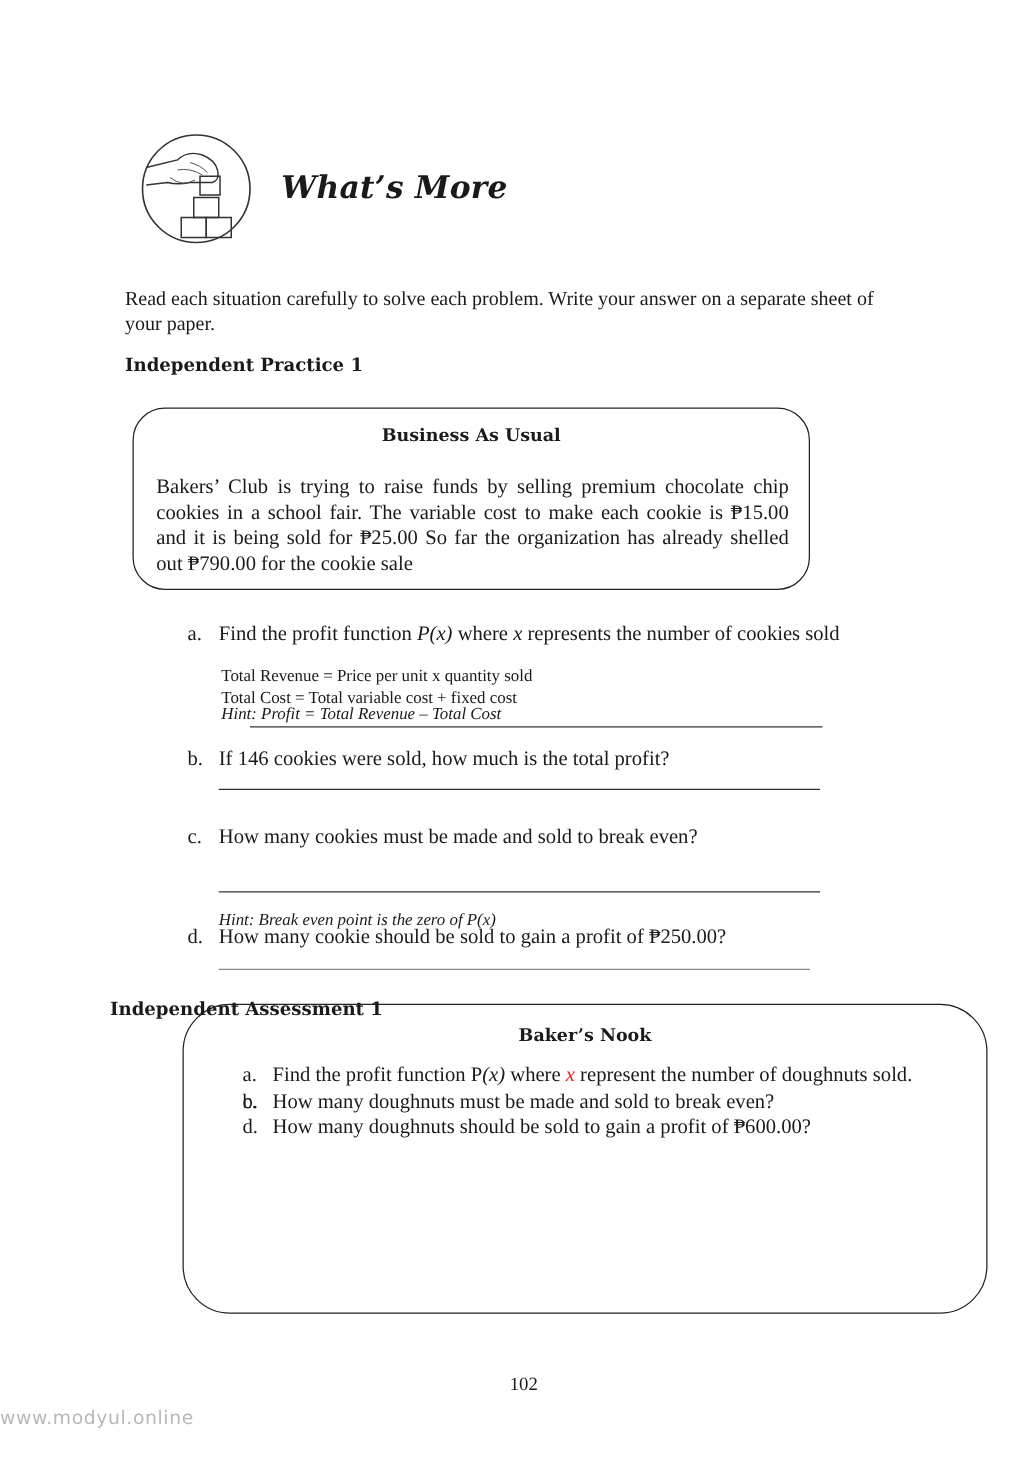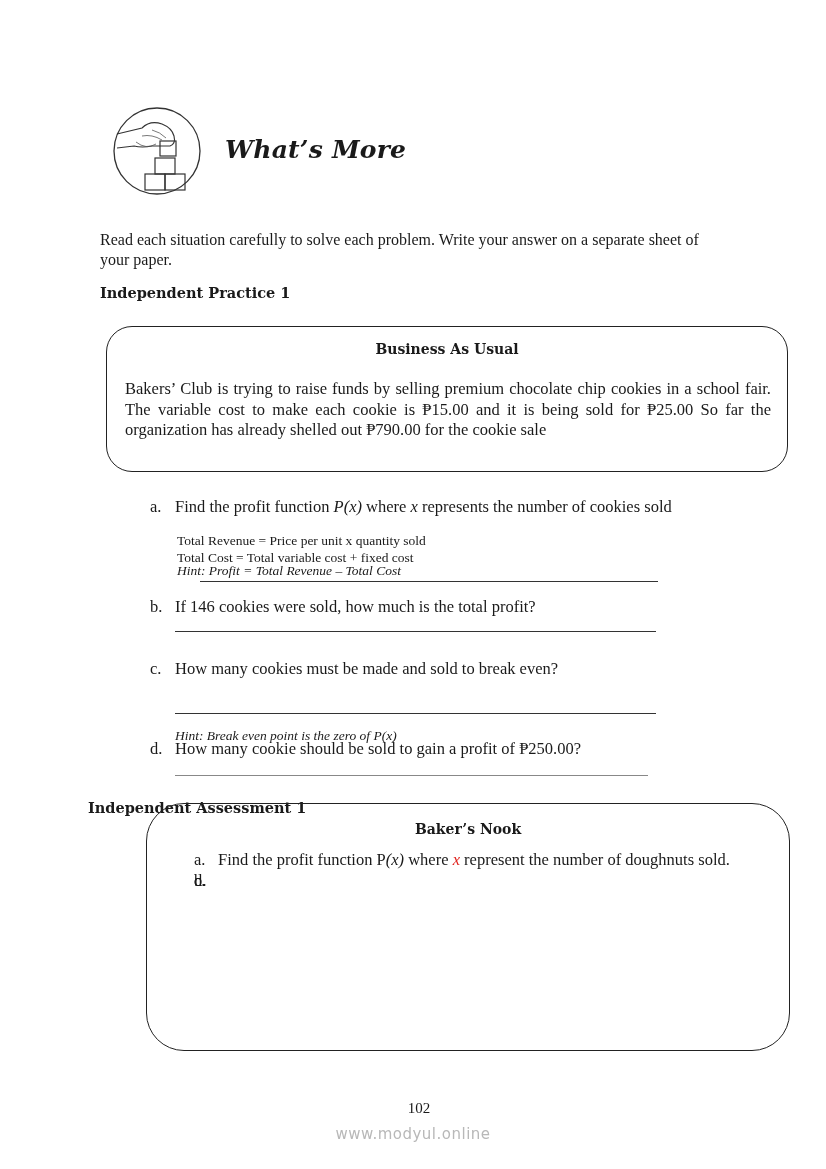--- a/index.html
+++ b/index.html
@@ -5,39 +5,39 @@
   html, body { margin: 0; padding: 0; background: #ffffff; }
   body { width: 826px; height: 1169px; position: relative; overflow: hidden;
          font-family: "DejaVu Serif", "Liberation Serif", serif; color: #1a1a1a; }
   .abs { position: absolute; }
   .logo { left: 112px; top: 106px; width: 90px; height: 90px; }
   .title { left: 225px; top: 135px; font-size: 25px; font-weight: bold; font-style: italic; letter-spacing: 0.2px; }
   .intro { left: 100px; top: 230px; width: 630px; font-size: 14.6px; line-height: 20px; font-family: "Liberation Serif", serif; font-size: 16px; }
   .heading { font-weight: bold; font-size: 14.5px; font-family: "DejaVu Serif", serif; }
   .h1 { left: 100px; top: 284px; }
   .h2 { left: 88px; top: 799px; text-align: center; }
-  .box1 { left: 106px; top: 326px; width: 682px; height: 146px; border: 1.3px solid #222; border-radius: 26px; box-sizing: border-box; }
+  .box1 { left: 106px; top: 326px; width: 542px; height: 146px; border: 1.3px solid #222; border-radius: 26px; box-sizing: border-box; }
   .box1-title { position: absolute; left: 0; right: 0; top: 14px; text-align: center; font-weight: bold; font-size: 14px; }
   .box1-body { position: absolute; left: 18px; right: 16px; top: 52px; font-family: "Liberation Serif", serif; font-size: 16.5px; line-height: 20.6px; text-align: justify; }
   .qlist { left: 150px; font-family: "Liberation Serif", serif; font-size: 16.5px; }
   .q { position: absolute; white-space: nowrap; }
   .q .letter { position: absolute; left: 0; }
   .q .text { position: absolute; left: 25px; }
   .hint { position: absolute; left: 27px; font-size: 13.5px; white-space: nowrap; font-family: "Liberation Serif", serif; }
   .hint.italic { font-style: italic; margin-top: 47px; }
   .line { position: absolute; height: 1px; background: #333; }
   .box2 { left: 146px; top: 803px; width: 644px; height: 248px; border: 1.3px solid #222; border-radius: 38px; box-sizing: border-box; }
   .box2-title { position: absolute; left: 0; right: 0; top: 17px; text-align: center; font-weight: bold; font-size: 14px; }
   .box2-body { position: absolute; left: 22px; right: 20px; top: 46px; font-family: "Liberation Serif", serif; font-size: 16.5px; line-height: 20.6px; text-align: justify; }
   .sublist { margin: 0; padding: 0; list-style: none; }
   .sublist li { position: relative; padding-left: 49px; text-align: justify; }
   .sublist li .ltr { position: absolute; left: 25px; }
   .red { color: #e0211c; font-style: italic; }
   .page-num { left: 0; right: 0; top: 1100px; text-align: center; font-size: 15px; font-family: "Liberation Serif", serif; padding-left: 12px; }
-  .watermark { left: 0; right: 0; top: 1125px; text-align: center; font-size: 15px; color: #b8b8b8; font-family: "DejaVu Sans", sans-serif; letter-spacing: 0.5px; }
+  .watermark { left: 0; right: 0; top: 1125px; font-size: 15px; color: #b8b8b8; font-family: "DejaVu Sans", sans-serif; letter-spacing: 0.5px; }
 </style>
 </head>
 <body>
 
 <div class="abs logo">
   <svg width="90" height="90" viewBox="0 0 90 90">
     <circle cx="45" cy="45" r="43" fill="none" stroke="#333" stroke-width="1.3"></circle>
 
     <rect x="33" y="68" width="20" height="16" fill="none" stroke="#333" stroke-width="1.2"></rect>
     <rect x="53" y="68" width="20" height="16" fill="none" stroke="#333" stroke-width="1.2"></rect>
@@ -95,23 +95,23 @@
   <div class="box2-title">Baker’s Nook</div>
   <div class="box2-body">
     <ul class="sublist">
       <li>
         <span class="ltr">a.</span><span>Find the profit function P</span><i>(x)</i><span> where </span><span class="red">x</span><span> represent the number of doughnuts sold.</span>
       </li>
       <li>
         <span class="ltr">b.</span>
       </li>
       <li>
-        <span class="ltr">c.</span>
+        <span class="ltr">c.</span><span>How many doughnuts must be made and sold to break even?</span>
       </li>
       <li>
-        <span class="ltr">d.</span>
+        <span class="ltr">d.</span><span>How many doughnuts should be sold to gain a profit of ₱600.00?</span>
       </li>
     </ul>
   </div>
 </div>
 
 <div class="abs page-num">102</div>
 <div class="abs watermark">www.modyul.online</div>
 
 </body></html>

